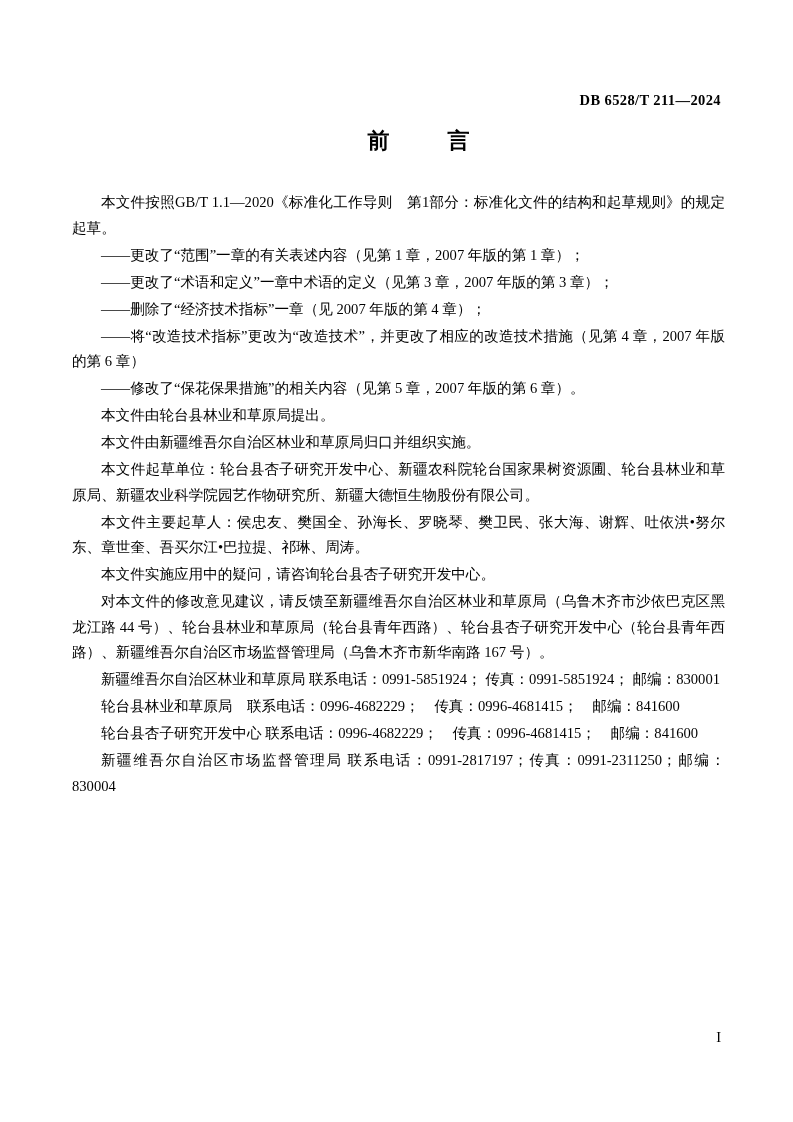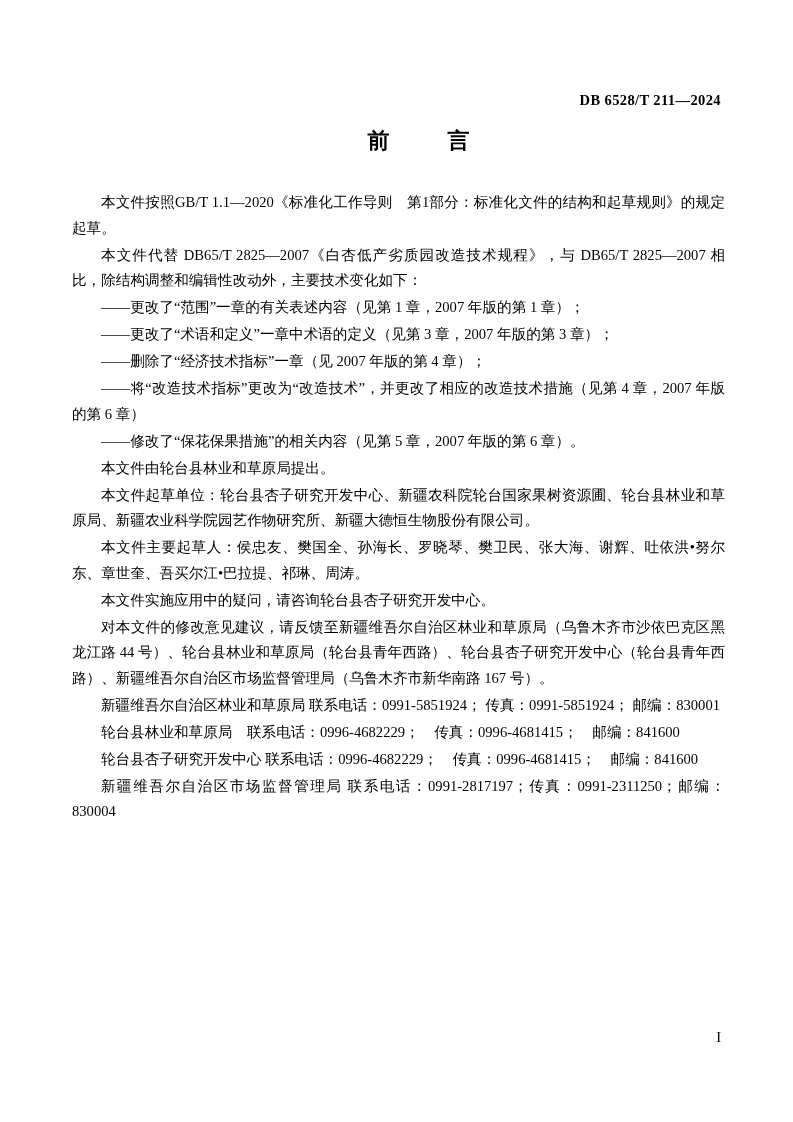--- a/index.html
+++ b/index.html
@@ -81,27 +81,27 @@
 <body>
 
 <div class="page">
 
   <div class="header-std">DB 6528/T 211—2024</div>
 
   <div class="doc-title">前　言</div>
 
   <div class="content">
     <p class="indent2">本文件按照GB/T 1.1—2020《标准化工作导则　第1部分：标准化文件的结构和起草规则》的规定起草。</p>
-    <p class="indent2">本文件代替 DB65/T 2825—2007《白杏低产劣质园改造技术规程》，与 DB65/T 2825—2007 相比，除结构调整和编辑性改动外，主要技术变化如下：</p>
     <p class="dash">——更改了“范围”一章的有关表述内容（见第 1 章，2007 年版的第 1 章）；</p>
     <p class="dash">——更改了“术语和定义”一章中术语的定义（见第 3 章，2007 年版的第 3 章）；</p>
     <p class="dash">——删除了“经济技术指标”一章（见 2007 年版的第 4 章）；</p>
     <p class="dash">——将“改造技术指标”更改为“改造技术”，并更改了相应的改造技术措施（见第 4 章，2007 年版的第 6 章）</p>
     <p class="dash">——修改了“保花保果措施”的相关内容（见第 5 章，2007 年版的第 6 章）。</p>
     <p class="indent2">本文件由轮台县林业和草原局提出。</p>
+    <p class="indent2">本文件由新疆维吾尔自治区林业和草原局归口并组织实施。</p>
     <p class="indent2">本文件起草单位：轮台县杏子研究开发中心、新疆农科院轮台国家果树资源圃、轮台县林业和草原局、新疆农业科学院园艺作物研究所、新疆大德恒生物股份有限公司。</p>
     <p class="indent2">本文件主要起草人：侯忠友、樊国全、孙海长、罗晓琴、樊卫民、张大海、谢辉、吐依洪•努尔东、章世奎、吾买尔江•巴拉提、祁琳、周涛。</p>
     <p class="indent2">本文件实施应用中的疑问，请咨询轮台县杏子研究开发中心。</p>
     <p class="indent2">对本文件的修改意见建议，请反馈至新疆维吾尔自治区林业和草原局（乌鲁木齐市沙依巴克区黑龙江路 44 号）、轮台县林业和草原局（轮台县青年西路）、轮台县杏子研究开发中心（轮台县青年西路）、新疆维吾尔自治区市场监督管理局（乌鲁木齐市新华南路 167 号）。</p>
     <p class="contact">新疆维吾尔自治区林业和草原局  联系电话：0991-5851924；  传真：0991-5851924；  邮编：830001</p>
     <p class="contact">轮台县林业和草原局　联系电话：0996-4682229；　传真：0996-4681415；　邮编：841600</p>
     <p class="contact">轮台县杏子研究开发中心  联系电话：0996-4682229；　传真：0996-4681415；　邮编：841600</p>
     <p class="contact">新疆维吾尔自治区市场监督管理局  联系电话：0991-2817197；传真：0991-2311250；邮编：830004</p>
   </div>
 

